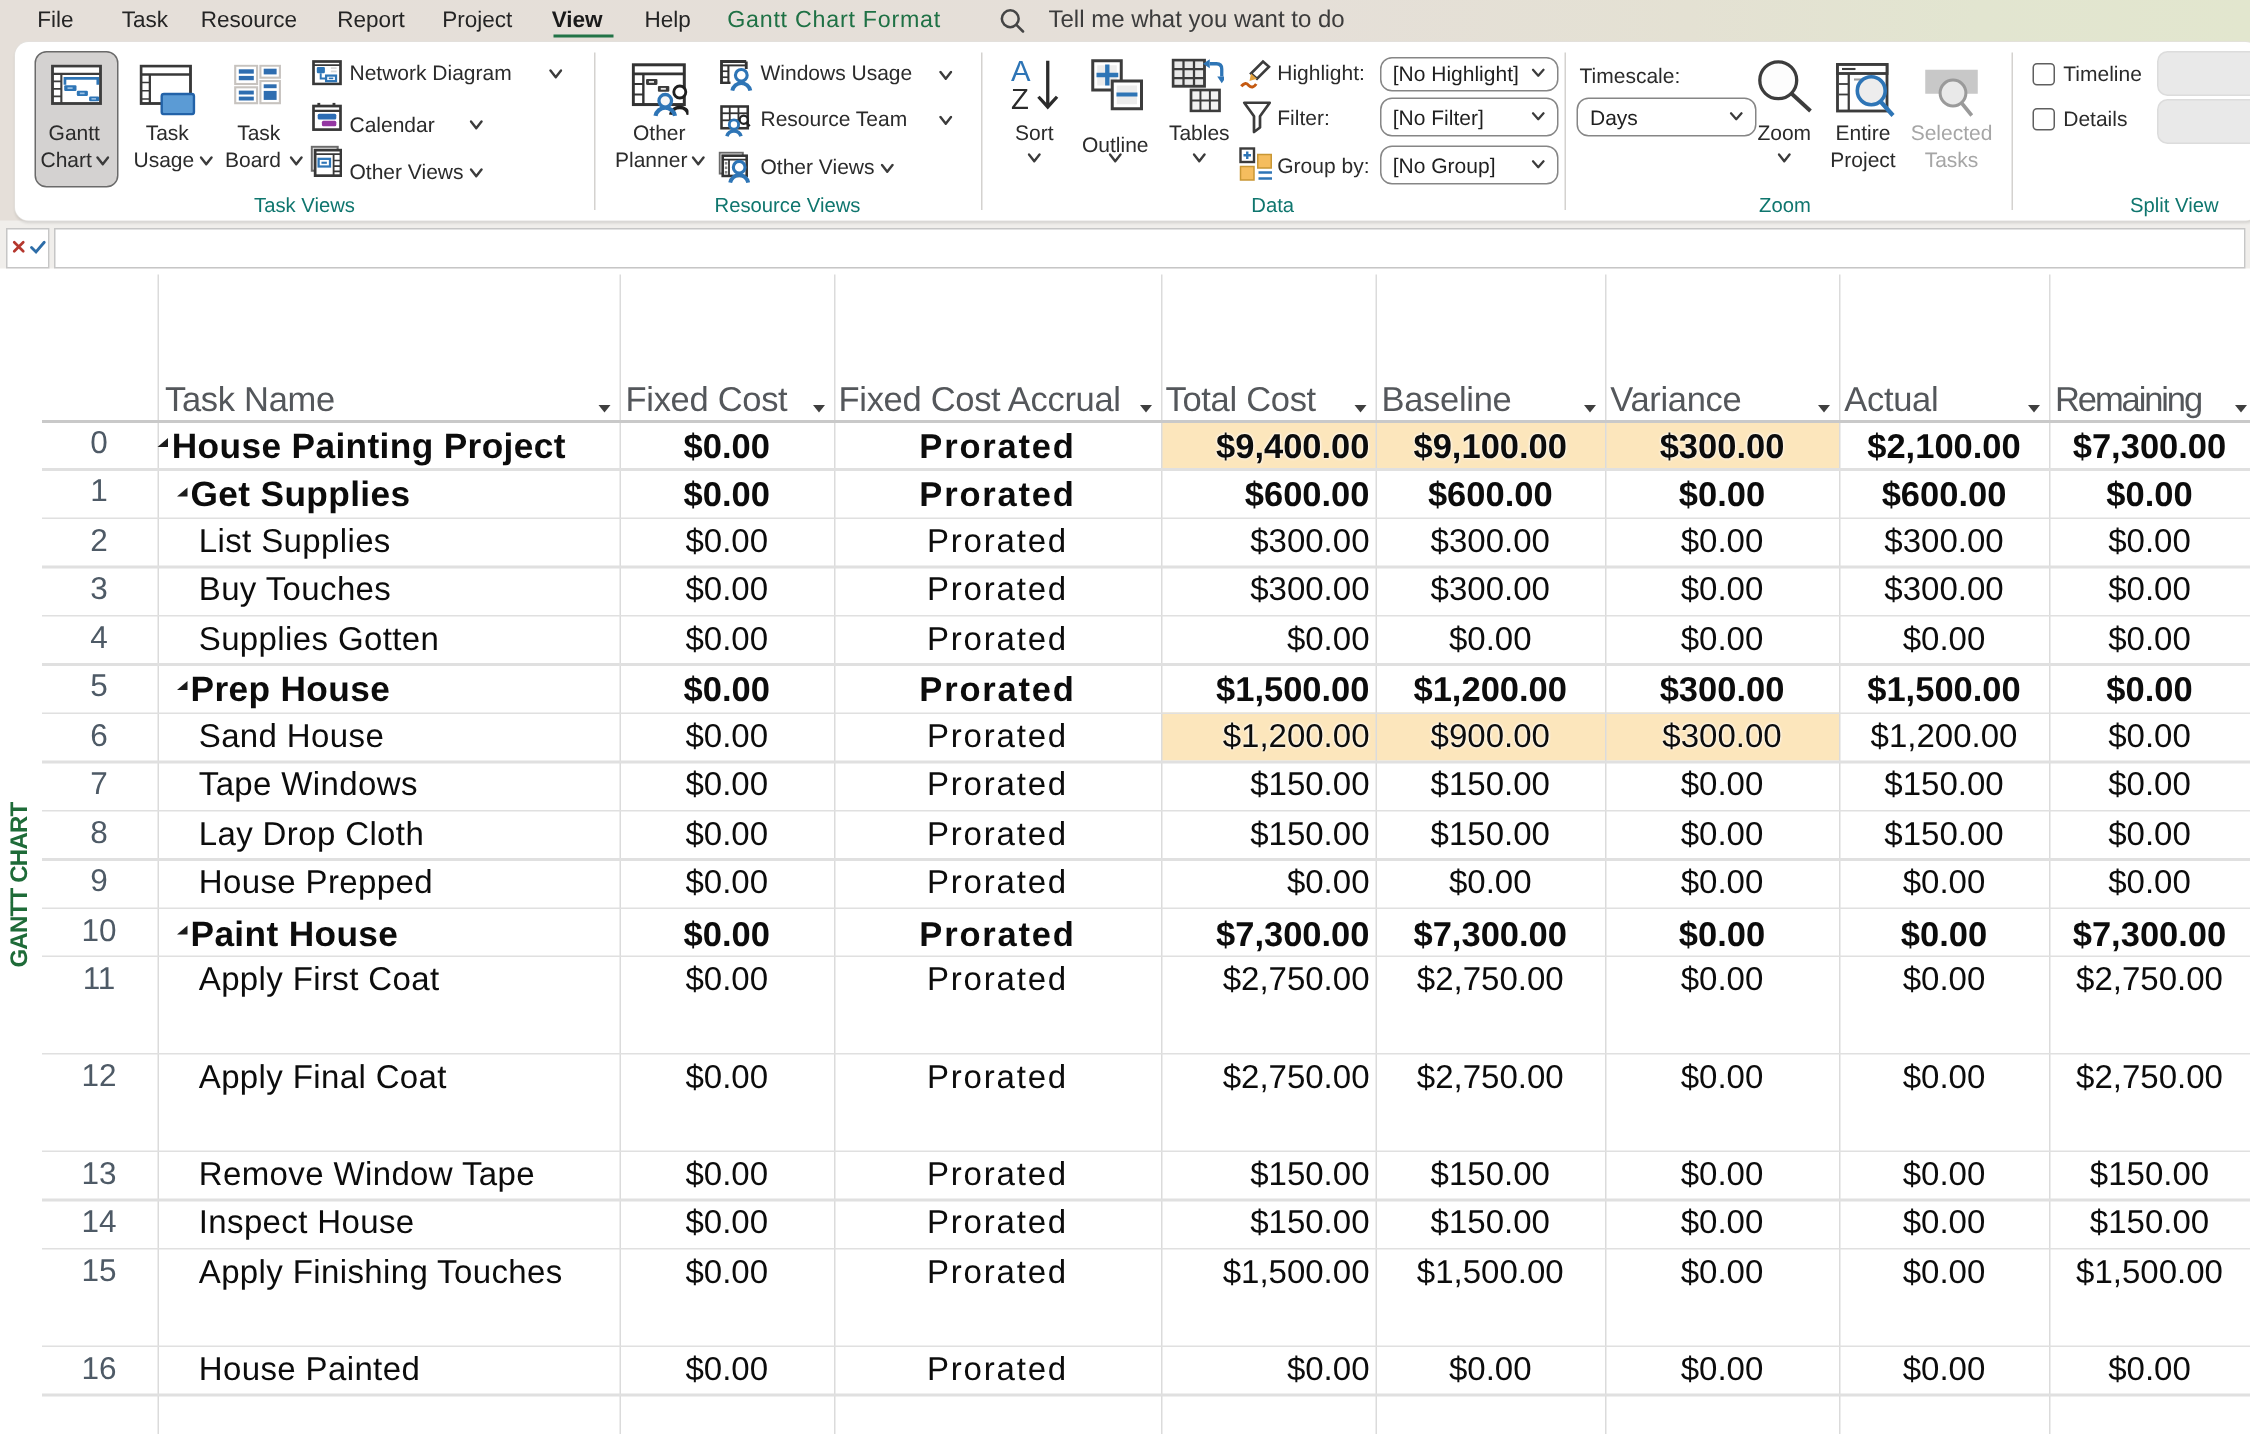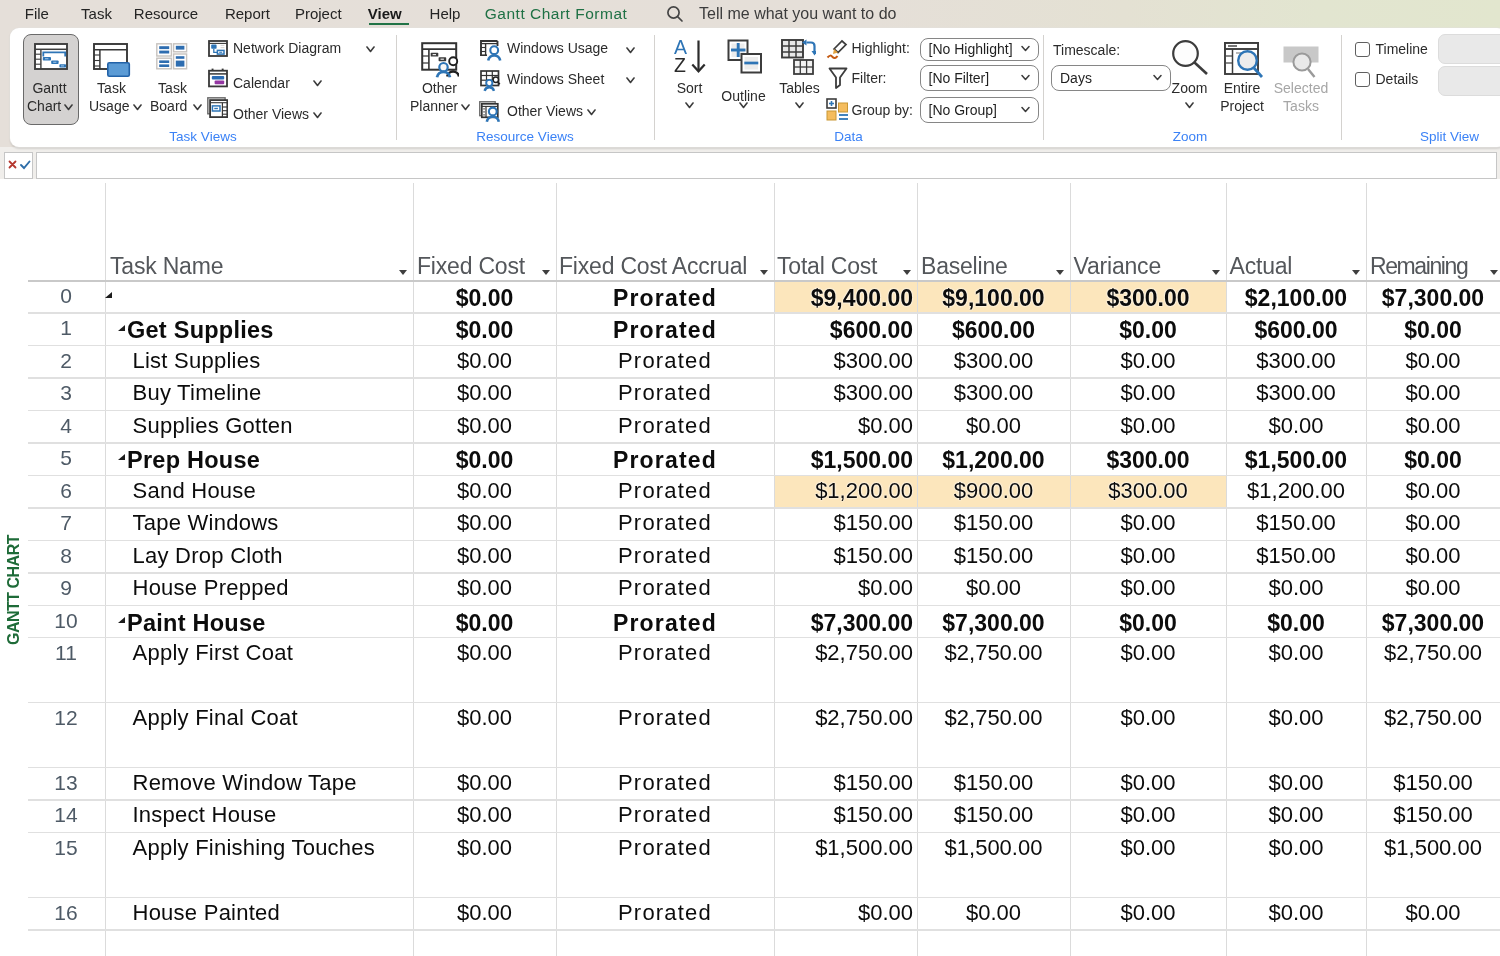--- a/index.html
+++ b/index.html
@@ -1,19 +1,19 @@
 <!DOCTYPE html>
 <html><head><meta charset="utf-8"><style>
 html,body{margin:0;padding:0}
 #app{position:relative;width:1500px;height:956px;background:#fff;overflow:hidden;
   font-family:"Liberation Sans",sans-serif;}
 .a{position:absolute}
 .menu{font-size:15px;color:#242424;white-space:nowrap}
 .rlab{font-size:14px;color:#2b2b2b;white-space:nowrap}
-.glab{font-size:13.5px;color:#3b82f6;white-space:nowrap}
+.glab{font-size:13.5px;color:#0f766e;white-space:nowrap}
 .ctr{text-align:center}
 .combo{position:absolute;background:#fff;border:1px solid #868686;border-radius:8px;
   font-size:14px;color:#1f1f1f;line-height:22px;padding-left:8px;white-space:nowrap}
 .combo .cv{position:absolute;right:8px;top:50%;margin-top:-4px}
 .vline{position:absolute;width:1px;background:#dbdbdb}
 .hline{position:absolute;height:1.5px;background:#e0e0e0}
 .hdr{position:absolute;font-size:23px;color:#54575b;white-space:nowrap;letter-spacing:-0.2px}
 .cell{position:absolute;font-size:22px;color:#0c0c0c;white-space:nowrap}
 .b{font-weight:bold;transform:translateY(1.5px)}
 .bn{font-size:23px}
@@ -190,21 +190,21 @@
       <rect x="1" y="1" width="17.5" height="14.5" fill="#fff" stroke="#333" stroke-width="1.7"></rect>
       <line x1="1" y1="5.5" x2="18.5" y2="5.5" stroke="#333" stroke-width="1.2"></line>
       <line x1="1" y1="10.2" x2="18.5" y2="10.2" stroke="#333" stroke-width="1.2"></line>
       <line x1="6.5" y1="1" x2="6.5" y2="15.5" stroke="#333" stroke-width="1.2"></line>
       <line x1="12.3" y1="1" x2="12.3" y2="15.5" stroke="#333" stroke-width="1.2"></line>
       <circle cx="15.8" cy="9.8" r="2.7" fill="#fff" stroke="#222" stroke-width="1.5"></circle>
       <line x1="17.7" y1="11.9" x2="19.8" y2="14.2" stroke="#222" stroke-width="1.6"></line>
       <circle cx="9.3" cy="13" r="3.1" fill="#fff" stroke="#2e75b6" stroke-width="1.9"></circle>
       <path d="M4.6 20.8 A4.9 4.9 0 0 1 14 20.8" fill="none" stroke="#2e75b6" stroke-width="2.4"></path>
     </svg>
-<div class="a rlab" style="left:507px;top:70.5px">Windows Sheet</div>
+<div class="a rlab" style="left:507px;top:70.5px">Resource Team</div>
 <svg class="a" style="left:626px;top:77px" width="9" height="7.5" viewBox="0 0 9 7.5">
       <path d="M1 1 L4.5 5.5 L8 1" fill="none" stroke="#3c3c3c" stroke-width="1.6" stroke-linecap="round" stroke-linejoin="round"></path>
     </svg>
 <svg class="a" style="left:479px;top:101px" width="22" height="22" viewBox="0 0 22 22">
       <rect x="0.7" y="0.7" width="15.5" height="14" fill="#e6e6e6" stroke="#6b6b6b" stroke-width="1.3"></rect>
       <rect x="2.8" y="2.8" width="16" height="13.5" fill="#fff" stroke="#333" stroke-width="1.7"></rect>
       <line x1="2.8" y1="5.4" x2="18.8" y2="5.4" stroke="#333" stroke-width="1.1"></line>
       <line x1="7" y1="5.4" x2="7" y2="16.3" stroke="#333" stroke-width="1.2"></line>
       <rect x="4.2" y="7" width="1.7" height="1.7" fill="#8a8a8a"></rect>
       <rect x="4.2" y="10" width="1.7" height="1.7" fill="#8a8a8a"></rect>
@@ -371,20 +371,21 @@
 <div class="farr" style="left:398.5px;top:270px"></div>
 <div class="farr" style="left:541.5px;top:270px"></div>
 <div class="farr" style="left:759.5px;top:270px"></div>
 <div class="farr" style="left:902.5px;top:270px"></div>
 <div class="farr" style="left:1055.5px;top:270px"></div>
 <div class="farr" style="left:1211.5px;top:270px"></div>
 <div class="farr" style="left:1351.5px;top:270px"></div>
 <div class="farr" style="left:1490px;top:270px"></div>
 <div class="num" style="left:28px;top:280px;width:76px;line-height:32.45px">0</div>
 <div class="tri" style="left:105px;top:292.2px"></div>
+<div class="cell tsk b tn" style="left:114.5px;top:280px;line-height:32.45px">House Painting Project</div>
 <div class="cell b bn ctr" style="left:414px;top:280px;width:141px;line-height:32.45px">$0.00</div>
 <div class="cell b bn ctr acc" style="left:557px;top:280px;width:216px;line-height:32.45px">Prorated</div>
 <div class="cell b bn hlg" style="left:775px;top:280px;width:138px;text-align:right;line-height:32.45px">$9,400.00</div>
 <div class="cell b bn hlg" style="left:918.5px;top:280px;width:150px;text-align:center;line-height:32.45px">$9,100.00</div>
 <div class="cell b bn hlg" style="left:1073px;top:280px;width:150px;text-align:center;line-height:32.45px">$300.00</div>
 <div class="cell b bn" style="left:1221px;top:280px;width:150px;text-align:center;line-height:32.45px">$2,100.00</div>
 <div class="cell b bn" style="left:1358px;top:280px;width:150px;text-align:center;line-height:32.45px">$7,300.00</div>
 <div class="num" style="left:28px;top:312.45px;width:76px;line-height:32.45px">1</div>
 <div class="tri" style="left:117.5px;top:324.65px"></div>
 <div class="cell tsk b tn" style="left:127px;top:312.45px;line-height:32.45px">Get Supplies</div>
@@ -398,21 +399,21 @@
 <div class="num" style="left:28px;top:344.9px;width:76px;line-height:32.45px">2</div>
 <div class="cell tsk" style="left:132.5px;top:344.9px;line-height:32.45px">List Supplies</div>
 <div class="cell ctr" style="left:414px;top:344.9px;width:141px;line-height:32.45px">$0.00</div>
 <div class="cell ctr acc" style="left:557px;top:344.9px;width:216px;line-height:32.45px">Prorated</div>
 <div class="cell" style="left:775px;top:344.9px;width:138px;text-align:right;line-height:32.45px">$300.00</div>
 <div class="cell" style="left:918.5px;top:344.9px;width:150px;text-align:center;line-height:32.45px">$300.00</div>
 <div class="cell" style="left:1073px;top:344.9px;width:150px;text-align:center;line-height:32.45px">$0.00</div>
 <div class="cell" style="left:1221px;top:344.9px;width:150px;text-align:center;line-height:32.45px">$300.00</div>
 <div class="cell" style="left:1358px;top:344.9px;width:150px;text-align:center;line-height:32.45px">$0.00</div>
 <div class="num" style="left:28px;top:377.35px;width:76px;line-height:32.45px">3</div>
-<div class="cell tsk" style="left:132.5px;top:377.35px;line-height:32.45px">Buy Timeline</div>
+<div class="cell tsk" style="left:132.5px;top:377.35px;line-height:32.45px">Buy Touches</div>
 <div class="cell ctr" style="left:414px;top:377.35px;width:141px;line-height:32.45px">$0.00</div>
 <div class="cell ctr acc" style="left:557px;top:377.35px;width:216px;line-height:32.45px">Prorated</div>
 <div class="cell" style="left:775px;top:377.35px;width:138px;text-align:right;line-height:32.45px">$300.00</div>
 <div class="cell" style="left:918.5px;top:377.35px;width:150px;text-align:center;line-height:32.45px">$300.00</div>
 <div class="cell" style="left:1073px;top:377.35px;width:150px;text-align:center;line-height:32.45px">$0.00</div>
 <div class="cell" style="left:1221px;top:377.35px;width:150px;text-align:center;line-height:32.45px">$300.00</div>
 <div class="cell" style="left:1358px;top:377.35px;width:150px;text-align:center;line-height:32.45px">$0.00</div>
 <div class="num" style="left:28px;top:409.8px;width:76px;line-height:32.45px">4</div>
 <div class="cell tsk" style="left:132.5px;top:409.8px;line-height:32.45px">Supplies Gotten</div>
 <div class="cell ctr" style="left:414px;top:409.8px;width:141px;line-height:32.45px">$0.00</div>

